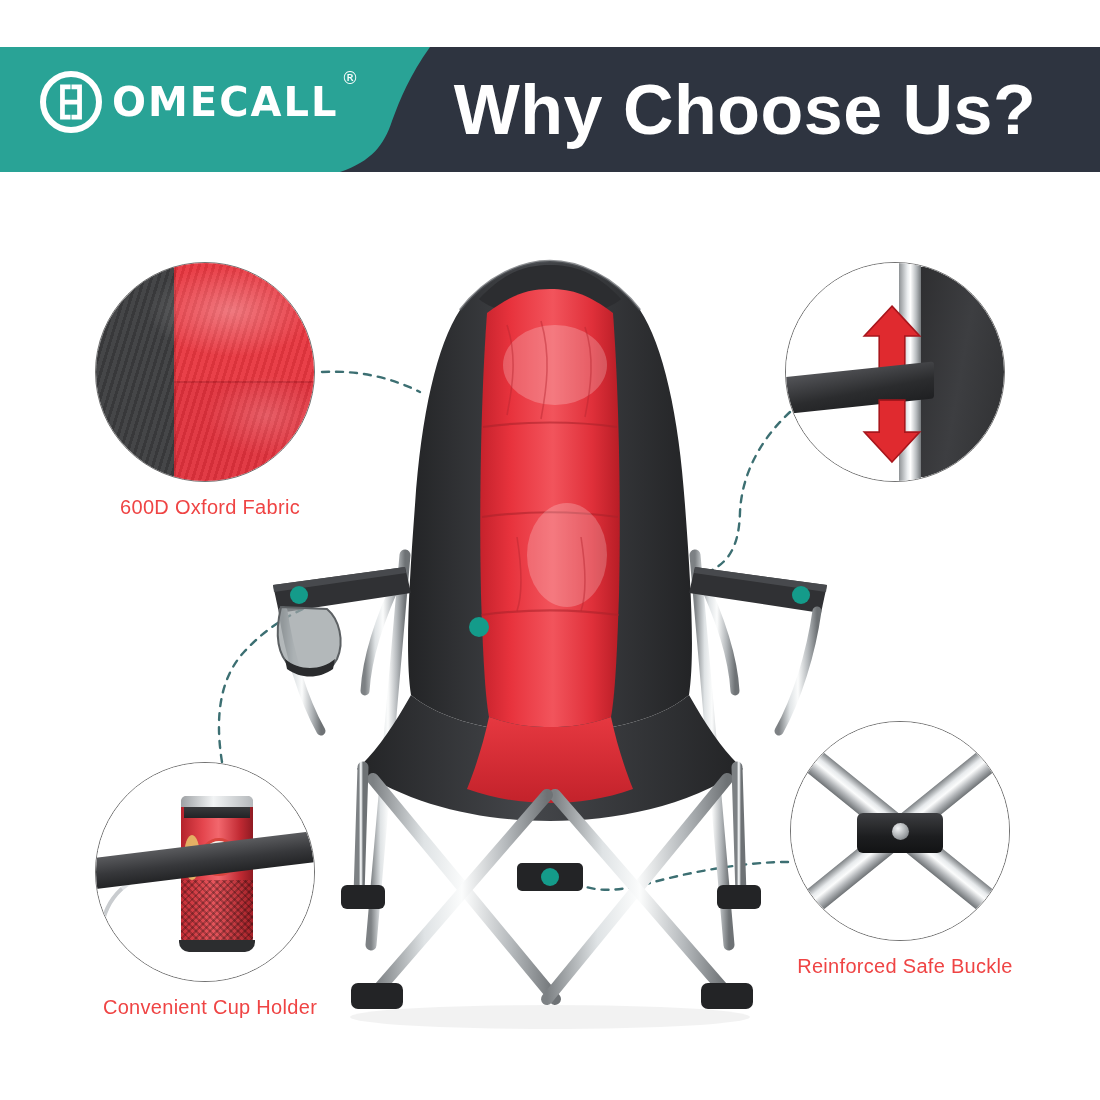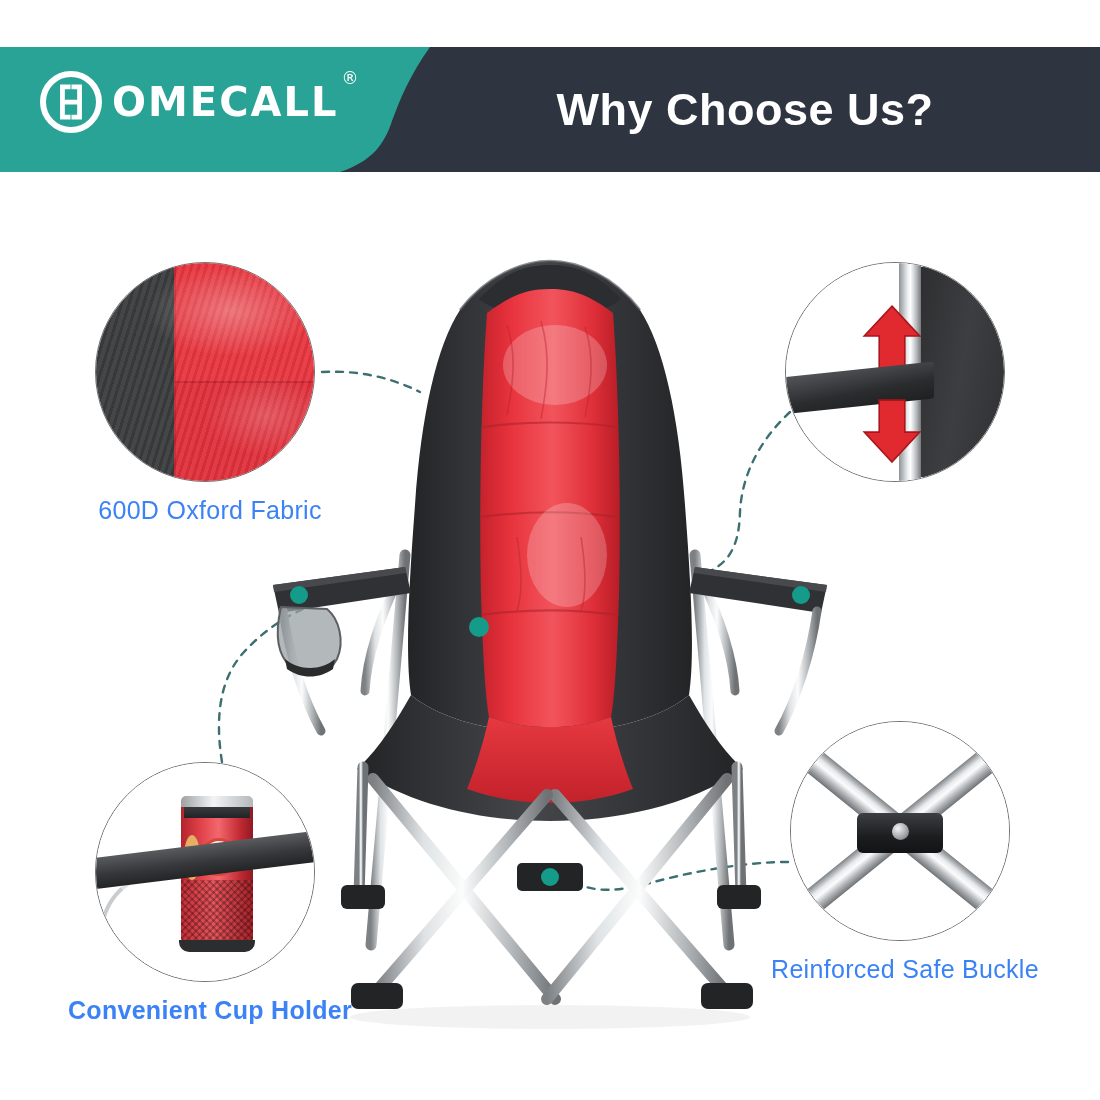--- a/index.html
+++ b/index.html
@@ -15,37 +15,37 @@
   .logo-mark { width:62px; height:62px; border-radius:50%; border:6px solid #ffffff;
                display:flex; align-items:center; justify-content:center; position:relative; }
   .logo-mark svg { width:38px; height:38px; display:block; }
   .logo-text { color:#ffffff; font-size:40px; font-weight:bold; letter-spacing:2px;
                font-family:"DejaVu Sans", sans-serif; line-height:1; position:relative; }
   .logo-reg { position:absolute; right:-22px; top:-12px; font-size:17px; font-weight:normal;
               color:#ffffff; }
 
   .header-title { position:absolute; left:415px; top:0; width:660px; height:125px;
                   display:flex; align-items:center; justify-content:center;
-                  color:#ffffff; font-size:45px; font-weight:bold; letter-spacing:0.5px;
+                  color:#ffffff; font-size:70px; font-weight:bold; letter-spacing:0.5px;
                   font-family:"Liberation Sans", sans-serif; }
 
   
   .feature { position:absolute; width:230px; }
   .circle { width:220px; height:220px; border-radius:50%; overflow:hidden; position:relative;
             border:1.5px solid #707070; background:#ffffff; }
-  .feature-label { margin-top:14px; text-align:center; font-size:25px; color:#3b82f6;
+  .feature-label { margin-top:14px; text-align:center; font-size:20px; color:#ef4444;
                    font-family:"Liberation Sans", sans-serif; letter-spacing:0.3px; white-space:nowrap; }
 
   .f-fabric  { left:95px;  top:262px; }
   .f-armrest { left:785px; top:262px; }
   .f-cup     { left:95px;  top:762px; }
   .f-buckle  { left:790px; top:721px; }
   .f-armrest .feature-label,
   .f-buckle  .feature-label { margin-left:-30px; width:290px; }
-  .f-cup .feature-label { margin-left:-35px; width:300px;font-weight:bold; }
+  .f-cup .feature-label { margin-left:-35px; width:300px; }
 
   
   .fab-dark { position:absolute; left:0; top:0; width:36%; height:100%; background:#3b3c3e; }
   .fab-red-tl { position:absolute; left:36%; top:0; width:64%; height:54%; background:#e8363f; }
   .fab-red-bl { position:absolute; left:36%; top:54%; width:64%; height:46%; background:#e0313c; }
   .fab-sheen { position:absolute; inset:0;
     background:
       radial-gradient(ellipse 55% 30% at 62% 22%, rgba(255,255,255,.30), rgba(255,255,255,0) 70%),
       radial-gradient(ellipse 40% 26% at 78% 70%, rgba(255,255,255,.18), rgba(255,255,255,0) 70%),
       repeating-linear-gradient(107deg, rgba(0,0,0,.06) 0 3px, rgba(255,255,255,.05) 3px 7px);

